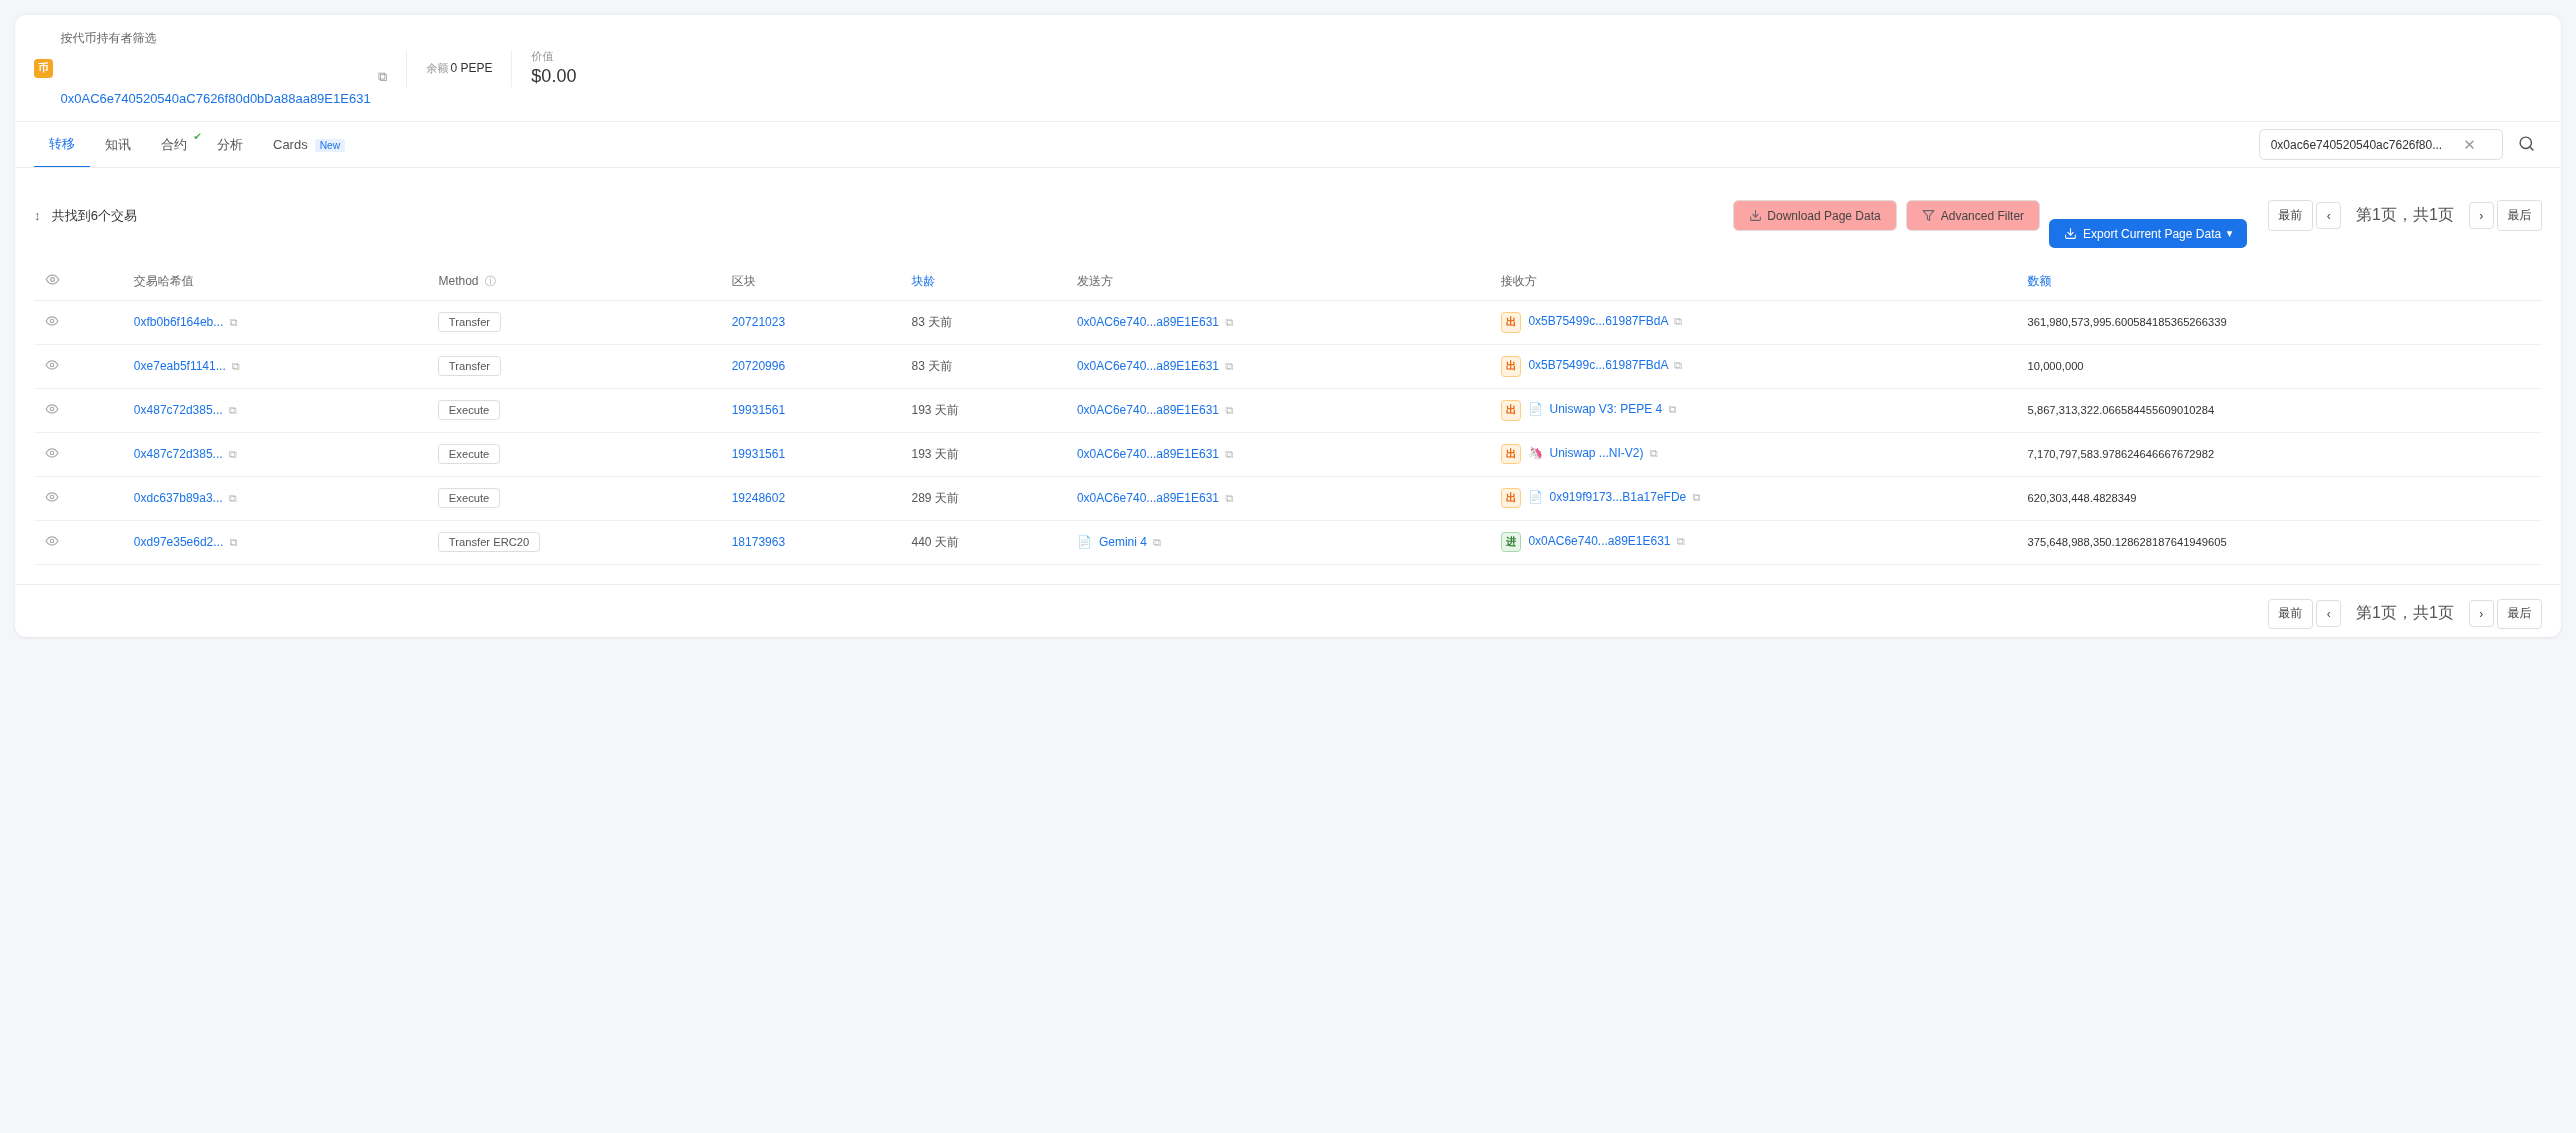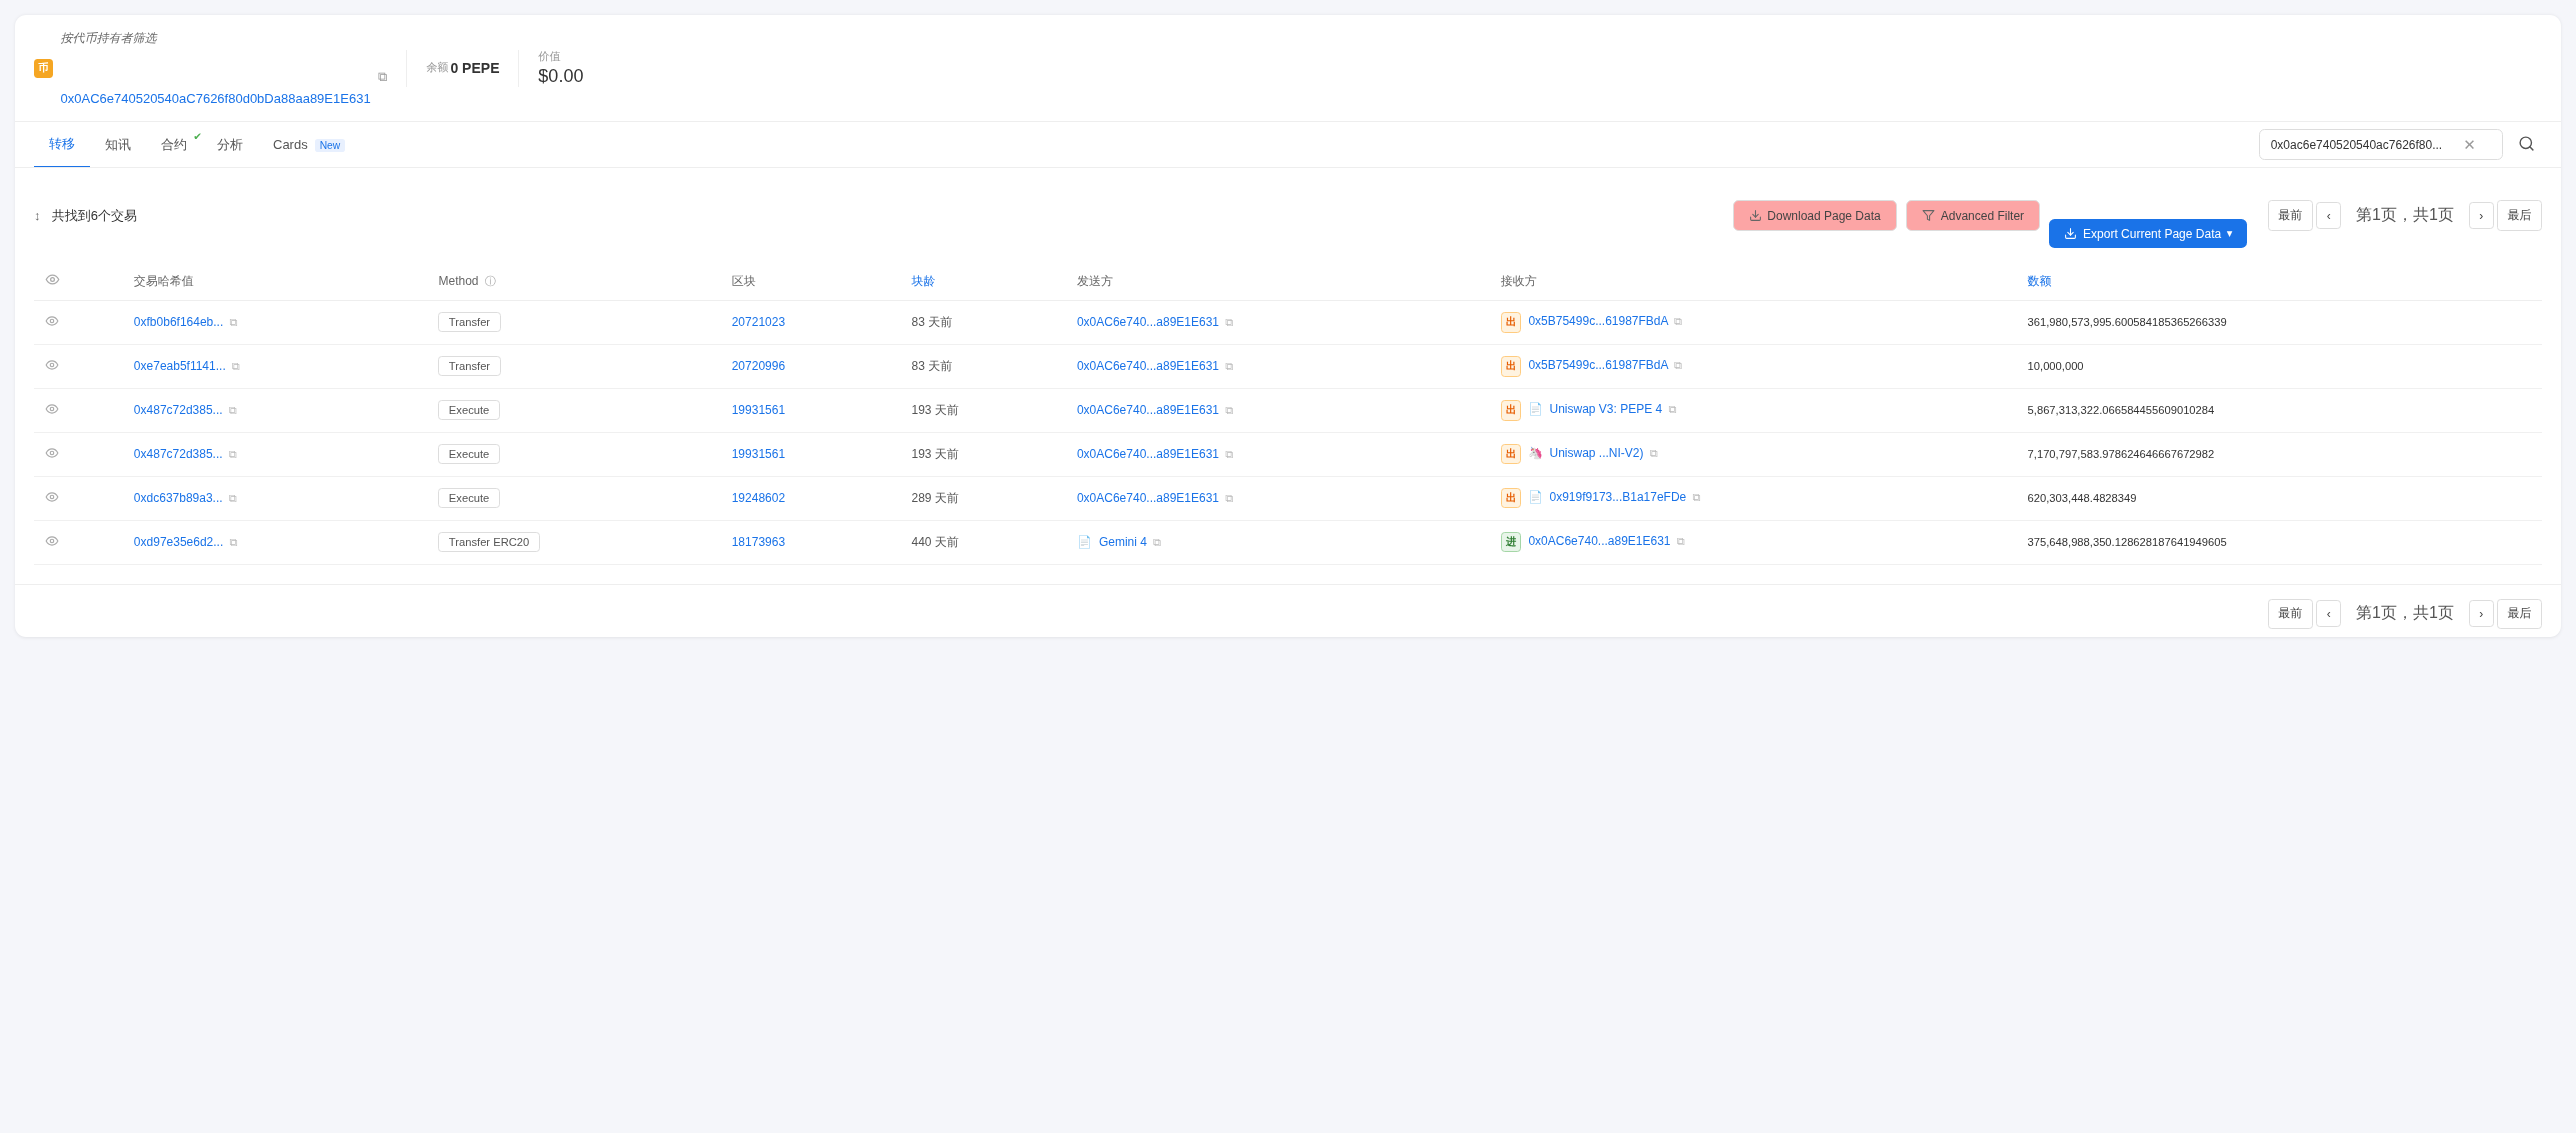--- a/index.html
+++ b/index.html
@@ -4,27 +4,27 @@
   <style>
     * { box-sizing: border-box; margin: 0; padding: 0; }
     body { font-family: -apple-system, BlinkMacSystemFont, 'Segoe UI', Arial, sans-serif; background: #f5f6fa; font-size: 13px; color: #333; }
 
     .main-container { background: #fff; border-radius: 11.2px; margin: 15px; padding: 0; box-shadow: 0 0.9px 3.7px rgba(0,0,0,0.08); overflow: hidden; }
 
     
     .filter-bar { display: flex; align-items: center; padding: 15px 19px; border-bottom: 0.9px solid #eee; gap: 19px; }
     .filter-tag { display: flex; align-items: center; gap: 7.5px; }
     .filter-tag-icon { background: #f5a623; width: 19px; height: 19px; border-radius: 3.7px; display: flex; align-items: center; justify-content: center; color: #fff; font-size: 10.3px; font-weight: bold; flex-shrink: 0; }
-    .filter-label { color: #666; font-size: 12px; font-style: italic; }
+    .filter-label { color: #666; font-size: 12px; }
     .filter-address { color: #1a73e8; font-size: 13px; font-weight: 500; cursor: pointer; margin-top: 44px; }
     .copy-icon { color: #999; cursor: pointer; font-size: 13px; margin-left: 3.7px; }
     .divider-v { width: 0.9px; background: #eee; height: 37px; }
     .balance-section { display: flex; flex-direction: row; gap: 1.9px; text-align: center; }
     .balance-label { color: #999; font-size: 11.2px; }
-    .balance-value { font-size: 14px; font-weight: 700; }
+    .balance-value { font-size: 12px; font-weight: 400; }
     .value-section { display: flex; flex-direction: column; gap: 1.9px; }
     .value-label { color: #999; font-size: 11.2px; }
     .value-amount { font-size: 18px; font-weight: 400; }
 
     
     .tab-bar { display: flex; align-items: center; padding: 0 19px; border-bottom: 0.9px solid #eee; position: relative; }
     .tab-item { padding: 13px 15px; cursor: pointer; font-size: 13px; color: #555; position: relative; white-space: nowrap; }
     .tab-item.active { color: #1a73e8; border-bottom: 1.9px solid #1a73e8; font-weight: 500; }
     .tab-item .new-badge { background: #e8f0fe; color: #1a73e8; font-size: 10.3px; padding: 0.9px 4.7px; border-radius: 2.8px; margin-left: 3.7px; }
     .tab-search-right { margin-left: auto; display: flex; align-items: center; gap: 7.5px; }

